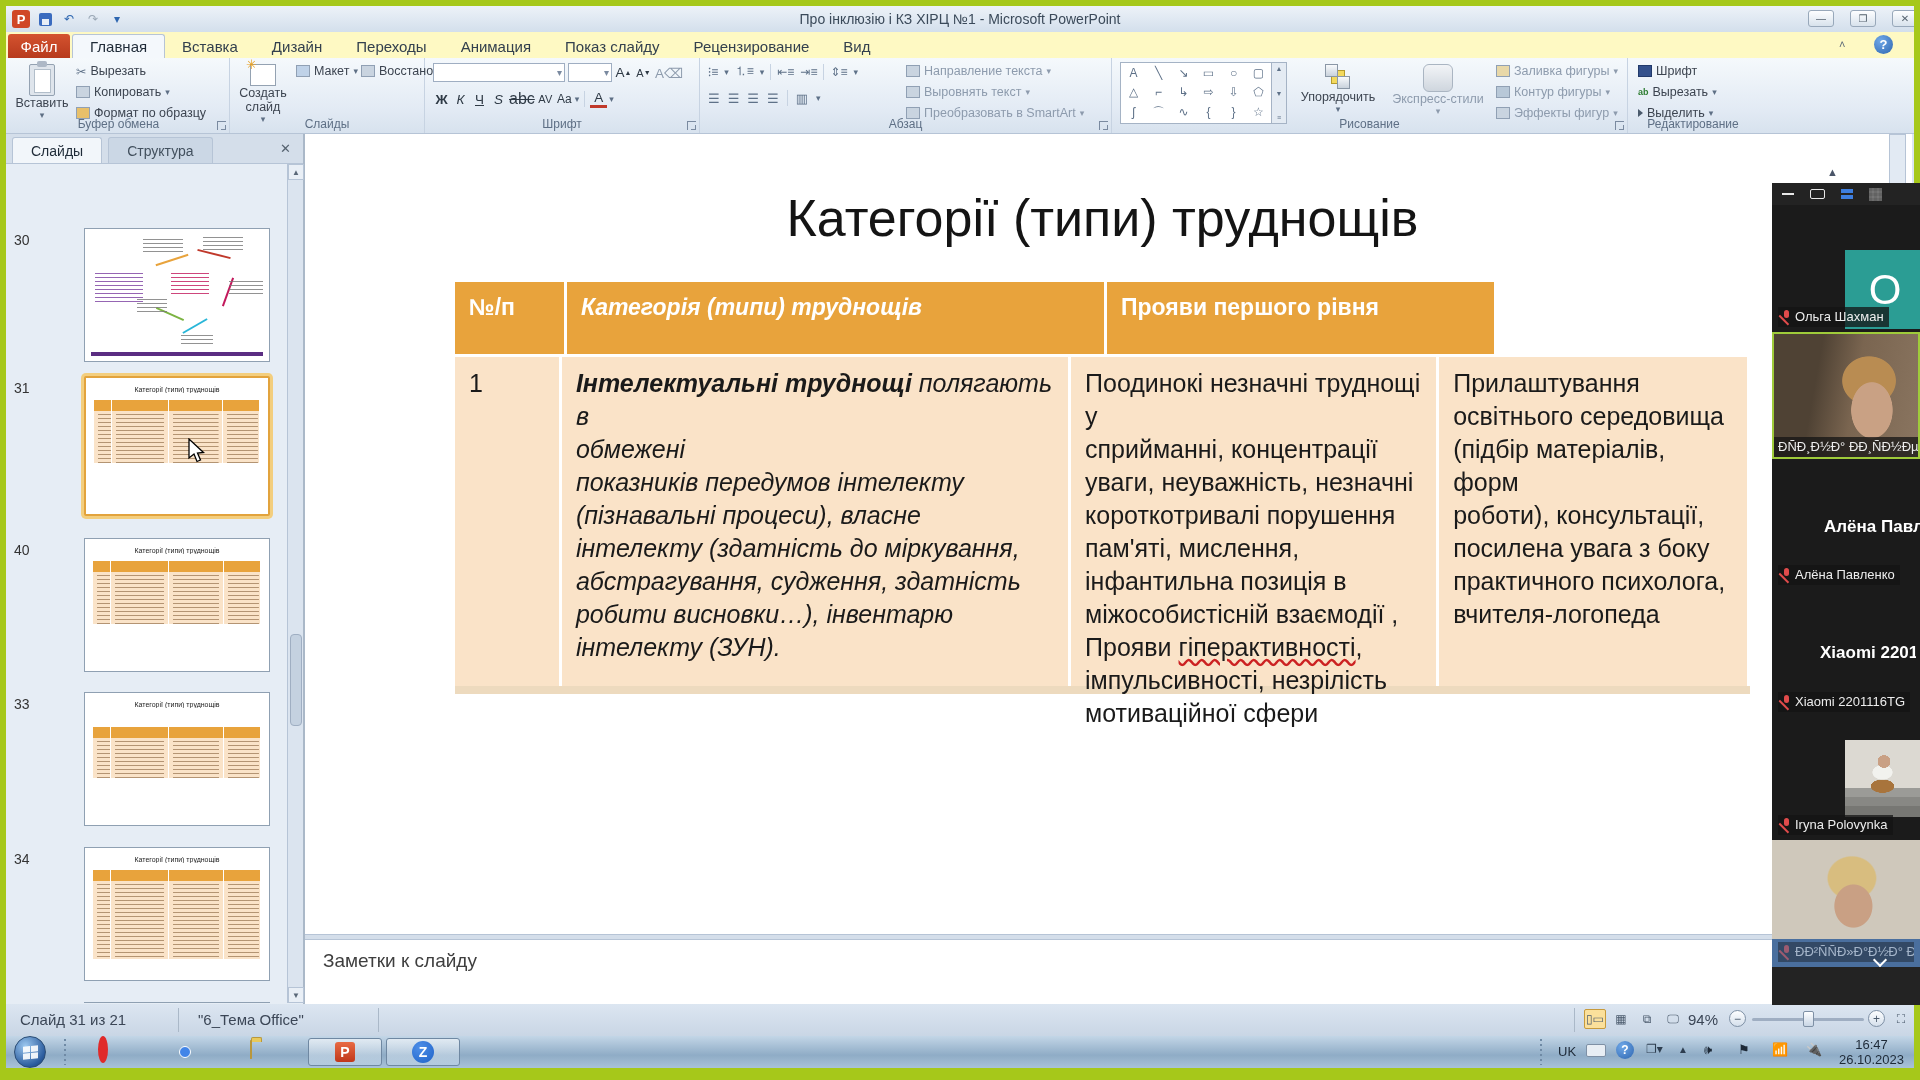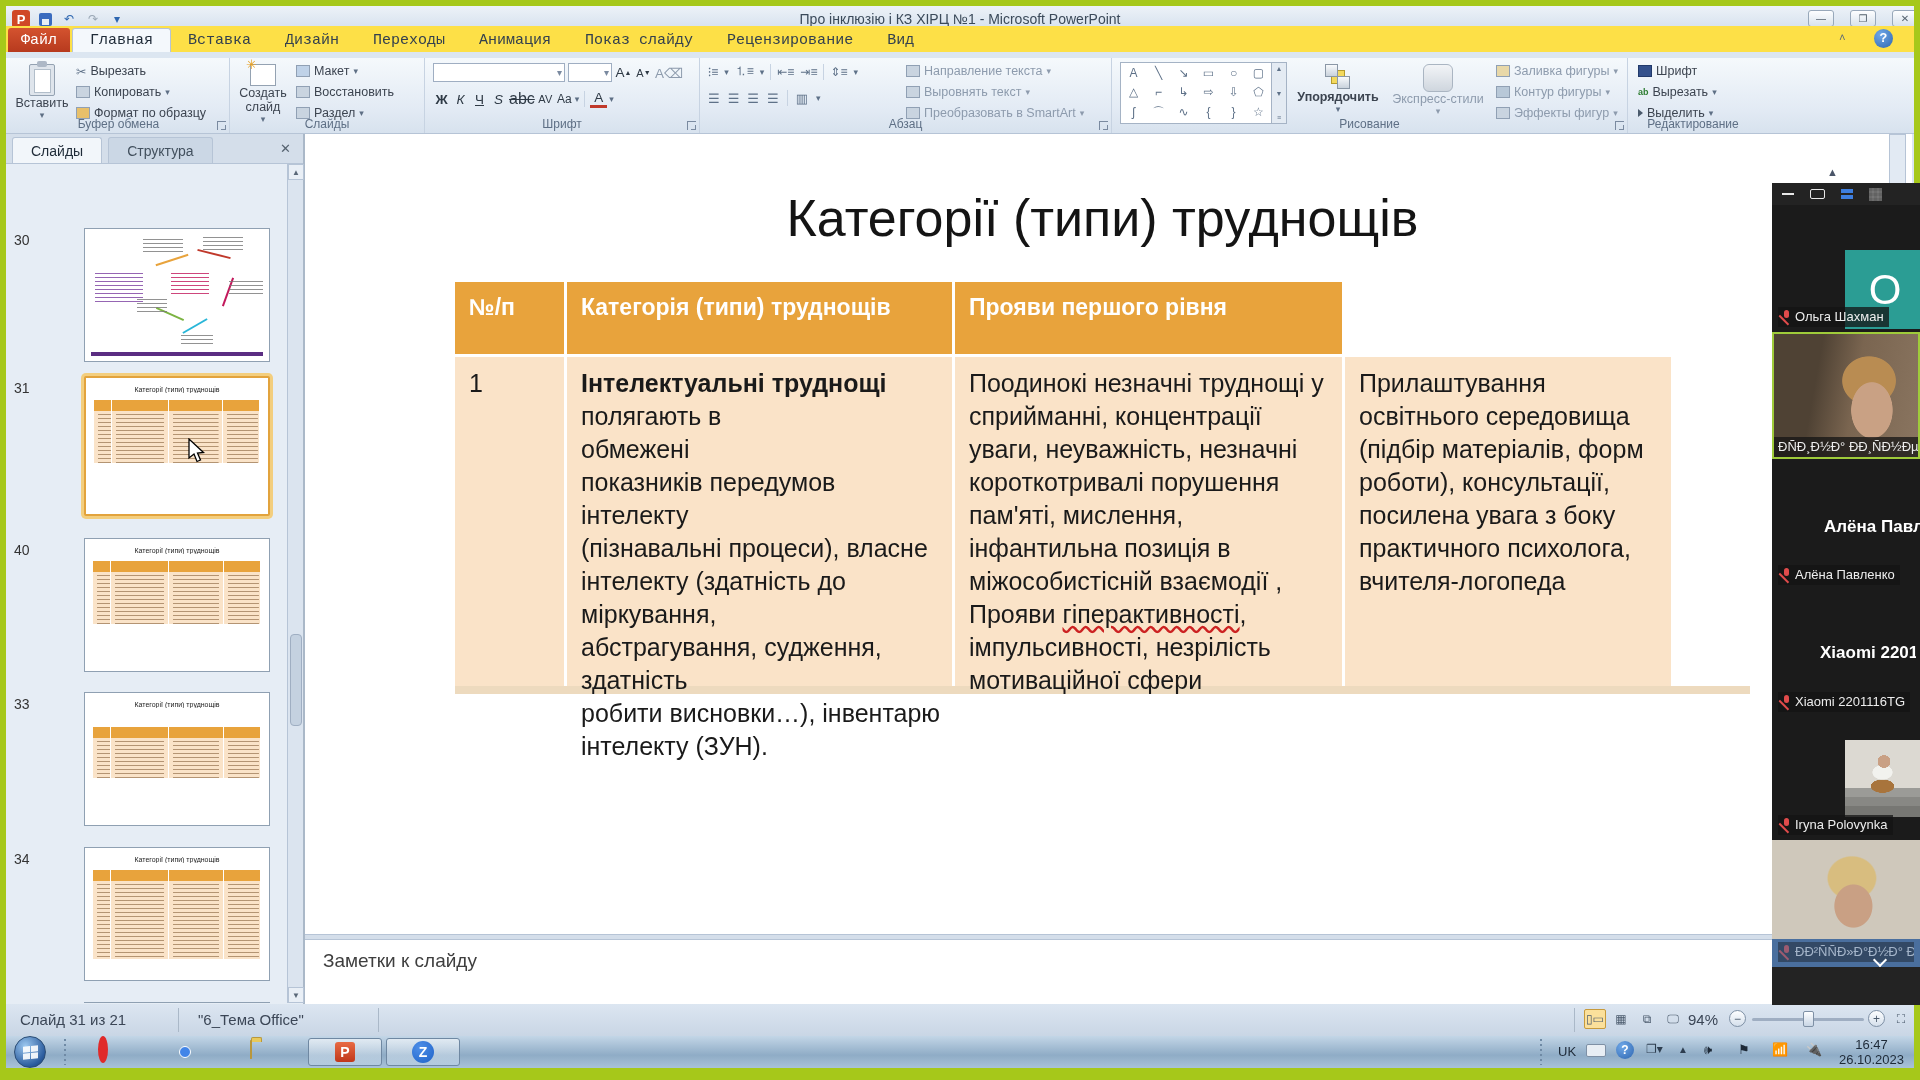--- a/index.html
+++ b/index.html
@@ -18,21 +18,21 @@
   .qat-btn { width:18px; height:16px; display:flex; align-items:center; justify-content:center; font-size:12px; color:#2E66B0; }
   .qat-btn.disabled { color:#9AA7B5; }
   .floppy { width:13px; height:13px; background:#3A6BBF; border-radius:2px; position:relative; }
   .floppy::after { content:""; position:absolute; left:3px; top:6px; width:7px; height:6px; background:#E8EEF6; }
   .title-text { position:absolute; left:0; right:0; text-align:center; font-size:14px; color:#3B4A5A; }
   .winctl { position:absolute; top:4px; width:26px; height:17px; background:linear-gradient(#FDFEFF,#D8E2EC);
     border:1px solid #98A8BA; border-radius:3px; display:flex; align-items:center; justify-content:center;
     font-size:10px; color:#55636F; }
 
   
-  .tabrow { position:absolute; left:0; top:20px; width:100%; height:26px; background:#fde047;font-family:Liberation Mono, monospace; }
+  .tabrow { position:absolute; left:0; top:26px; width:100%; height:26px; background:#fef9c3; }
   .tab-file { position:absolute; left:2px; top:2px; width:62px; height:24px; background:linear-gradient(#D4532F,#B73A1E);
     color:#fff; font-size:15px; display:flex; align-items:center; justify-content:center; border-radius:3px 3px 0 0; }
   .tabs { position:absolute; left:66px; top:2px; display:flex; height:24px; }
   .tab { padding:0 17px; font-size:15px; color:#33404E; display:flex; align-items:center; }
   .tab.active { background:#F4F8FC; border:1px solid #B6C4D6; border-bottom:none; border-radius:3px 3px 0 0; color:#1F2B38; }
   .ribbon-chevron { position:absolute; left:1833px; top:6px; font-size:11px; color:#5A6878; }
   .help-circle { position:absolute; left:1868px; top:3px; width:19px; height:19px; border-radius:50%;
     background:radial-gradient(circle at 35% 30%, #6FA8E8, #2E66B0); color:#fff; font-size:13px; font-weight:bold;
     display:flex; align-items:center; justify-content:center; }
 
@@ -95,21 +95,21 @@
   .mm-bar { position:absolute; left:6px; right:6px; bottom:5px; height:4px; background:#5B2D82; }
 
   
   .slide-area { position:absolute; left:298px; top:128px; width:1608px; height:870px; background:#fff; border-left:1px solid #AAB8C8; }
   .slide-title { position:absolute; left:150px; top:54px; width:1295px; text-align:center; font-size:52px; color:#141414; }
   .ptable { position:absolute; left:150px; top:148px; width:1295px; }
   .ptable-head { display:flex; }
   .ptable-head .hc { background:#E8A33C; color:#fff; font-size:23px; font-weight:bold; padding:12px 0 0 14px; height:72px; border-right:3px solid #fff; }
   .ptable-body { display:flex; }
   .ptable-body .bc { background:#FAE3C8; font-size:25px; line-height:33px; color:#1A1A1A; padding:10px 10px 0 14px; height:332px; border-right:3px solid #fff; border-top:3px solid #fff; }
-  .hc1,.bc1{width:112px;} .hc2,.bc2{width:388px;} .hc3,.bc3{width:390px;} .hc4,.bc4{width:329px;}
+  .hc1,.bc1{width:112px;} .hc2,.bc2{width:540px;font-style:italic;} .hc3,.bc3{width:390px;} .hc4,.bc4{width:329px;}
   .pre { white-space:pre-line; }
   .squiggle { text-decoration:underline; text-decoration-style:wavy; text-decoration-color:#CC2222; }
   .ptable-strip { height:8px; background:#EDDABE; }
   .slide-scroll { position:absolute; right:6px; top:0; width:17px; height:800px; background:#E2EAF3; border:1px solid #B6C4D6; }
   .splitter { position:absolute; left:0; top:800px; width:100%; height:6px; background:#D4DEEA; border-top:1px solid #B6C4D6; border-bottom:1px solid #B6C4D6; }
   .notes { position:absolute; left:0; top:806px; width:100%; height:64px; background:#fff; }
   .notes-text { position:absolute; left:18px; top:10px; font-size:19px; color:#3F3F3F; }
 
   
   .statusbar { position:absolute; left:0; top:998px; width:100%; height:32px; background:linear-gradient(#DCE6F1,#C9D6E5); font-size:15px; color:#3B4656; }
@@ -242,21 +242,21 @@
       <div class="group-label">Буфер обмена</div>
       <span class="launcher"></span>
     </div>
 
     <div class="group" style="left:224px; width:195px;">
       <div class="bigbtn" style="position:absolute; left:4px; top:2px; width:58px;">
         <span class="newslide-ic"></span>
         <span>Создать слайд</span>
         <span style="font-size:9px; color:#5E6F85;">▾</span>
       </div>
-      <div style="position:absolute; left:66px; top:4px; display:flex; flex-direction:column; gap:3px;">
+      <div style="position:absolute; left:66px; top:4px; display:flex; flex-direction:row; gap:3px;">
         <div class="smallrow">
           <span class="mini-ic" style="background:#BFD2E8;"></span>
           <span>Макет</span>
           <span style="font-size:9px; color:#5E6F85;">▾</span>
         </div>
         <div class="smallrow">
           <span class="mini-ic"></span>
           <span>Восстановить</span>
         </div>
         <div class="smallrow">
@@ -367,21 +367,21 @@
             <span>▼</span>
             <span>≡</span>
         </div>
       </div>
       <div class="bigbtn" style="position:absolute; left:180px; top:2px; width:92px;">
         <span style="position:relative; width:26px; height:26px;">
           <span class="sq-yellow"></span>
           <span class="sq-gray" style="left:0; top:0;"></span>
           <span class="sq-gray" style="left:12px; top:12px;"></span>
         </span>
-        <span style="font-weight:bold;">Упорядочить</span>
+        <span style="font-weight:normal;">Упорядочить</span>
         <span style="font-size:9px; color:#5E6F85;">▾</span>
       </div>
       <div class="bigbtn" style="position:absolute; left:274px; top:2px; width:104px; color:#8D9BAD;">
         <span class="qstyle-ic"></span>
         <span>Экспресс-стили</span>
         <span style="font-size:9px;">▾</span>
       </div>
       <div style="position:absolute; left:384px; top:4px; display:flex; flex-direction:column; gap:3px;">
         <div class="smallrow dim">
           <span class="mini-ic" style="background:#E8D8A8;"></span>

